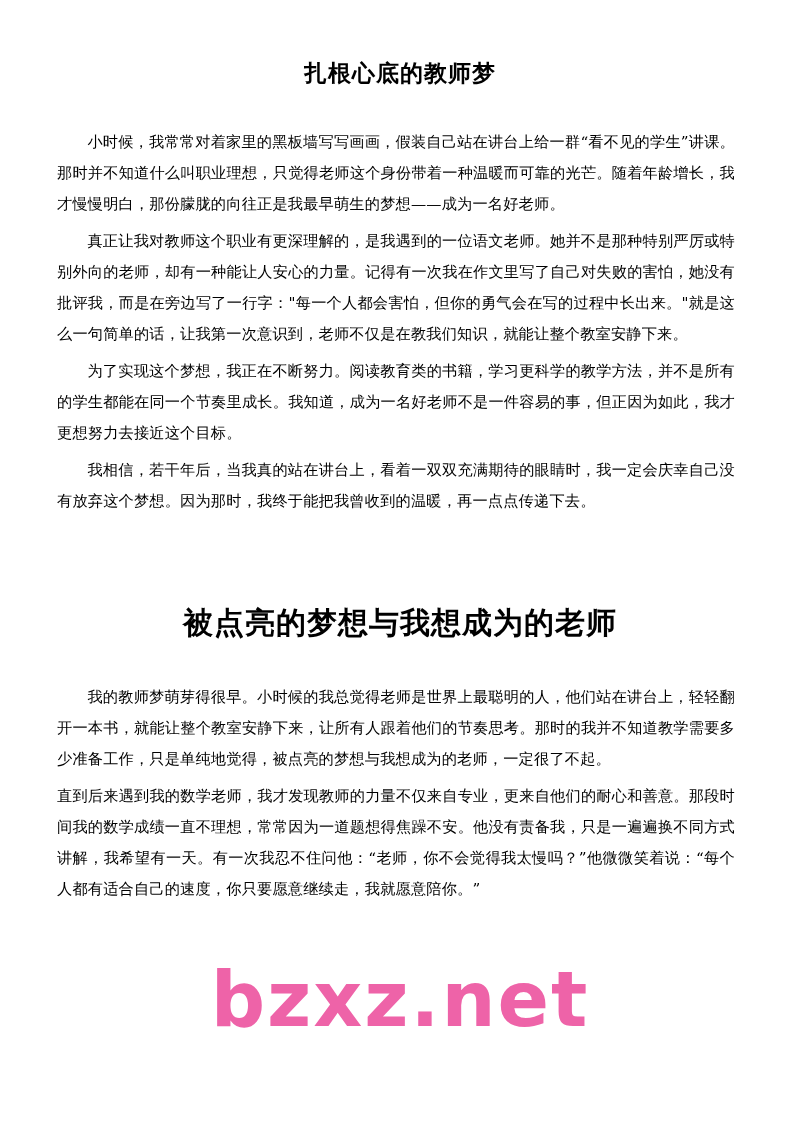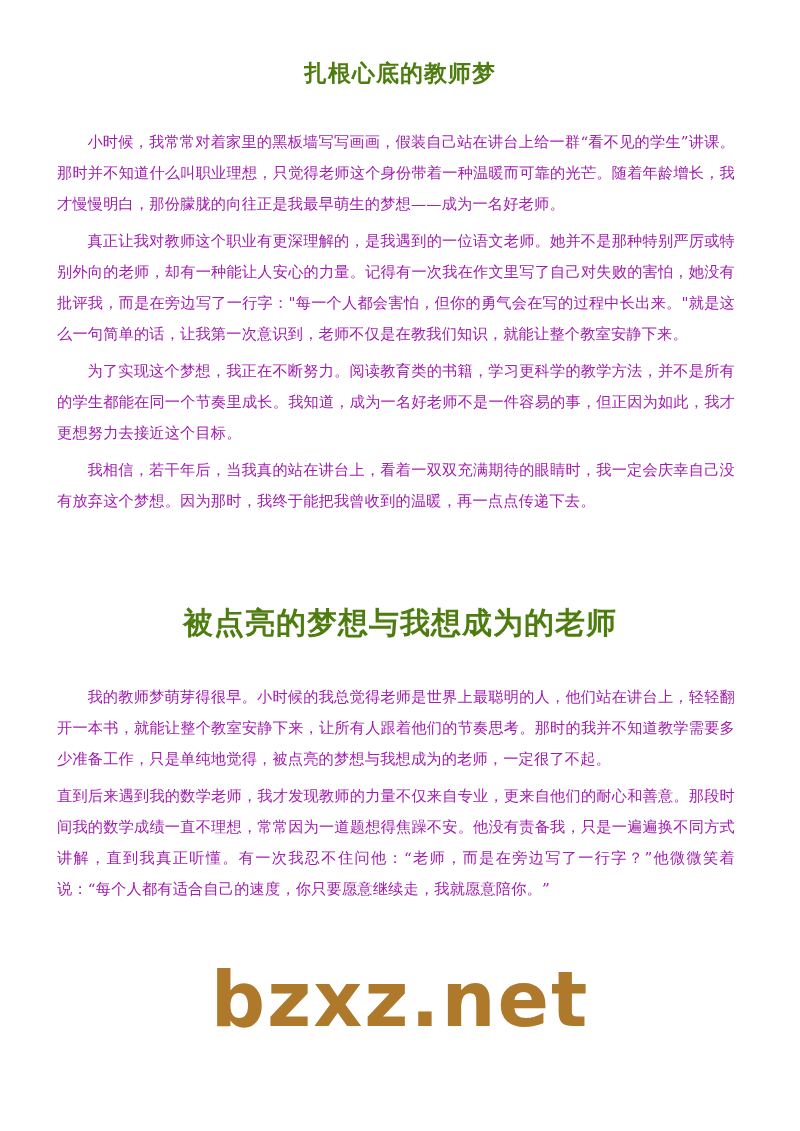--- a/index.html
+++ b/index.html
@@ -27,56 +27,56 @@
   .watermark {
     position: absolute;
     left: 0;
     right: 0;
     top: 955px;
     text-align: center;
     font-family: "DejaVu Sans", "Liberation Sans", sans-serif;
     font-size: 76px;
     font-weight: bold;
     letter-spacing: 2px;
-    color: #a16207;
+    color: #ec4899;
     opacity: 0.85;
     z-index: 0;
     user-select: none;
     pointer-events: none;
     white-space: nowrap;
   }
 
   .content {
     position: relative;
     z-index: 1;
     padding: 0 57px;
   }
 
   .doc-title {
     text-align: center;
     font-family: Liberation Sans, sans-serif;
     font-weight: bold;
     font-size: 23px;
     letter-spacing: 1px;
-    color: #4d7c0f;
+    color: #000000;
     margin: 0;
     padding-top: 58px;
     padding-bottom: 2px;
   }
 
   .section-two .doc-title {
     padding-top: 0;
     font-size: 30px;
   }
 
   .para {
     font-family: "DejaVu Serif", "Liberation Serif", serif;
     font-size: 15.2px;
     line-height: 31px;
-    color: #a21caf;
+    color: #000000;
     margin: 0 8px 6px 0;
     text-align: justify;
     text-justify: inter-character;
     letter-spacing: 0.2px;
   }
 
   .para.indent {
     text-indent: 2em;
   }
 
@@ -112,18 +112,18 @@
 
     <div class="spacer-section"></div>
 
     <section class="section-two">
 
       <h1 class="doc-title">被点亮的梦想与我想成为的老师</h1>
 
       <div class="spacer-title"></div>
 
       <p class="para indent">我的教师梦萌芽得很早。小时候的我总觉得老师是世界上最聪明的人，他们站在讲台上，轻轻翻开一本书，就能让整个教室安静下来，让所有人跟着他们的节奏思考。那时的我并不知道教学需要多少准备工作，只是单纯地觉得，被点亮的梦想与我想成为的老师，一定很了不起。</p>
-      <p class="para">直到后来遇到我的数学老师，我才发现教师的力量不仅来自专业，更来自他们的耐心和善意。那段时间我的数学成绩一直不理想，常常因为一道题想得焦躁不安。他没有责备我，只是一遍遍换不同方式讲解，直到我真正听懂。有一次我忍不住问他：“老师，而是在旁边写了一行字？”他微微笑着说：“每个人都有适合自己的速度，你只要愿意继续走，我就愿意陪你。”</p>
+      <p class="para">直到后来遇到我的数学老师，我才发现教师的力量不仅来自专业，更来自他们的耐心和善意。那段时间我的数学成绩一直不理想，常常因为一道题想得焦躁不安。他没有责备我，只是一遍遍换不同方式讲解，我希望有一天。有一次我忍不住问他：“老师，你不会觉得我太慢吗？”他微微笑着说：“每个人都有适合自己的速度，你只要愿意继续走，我就愿意陪你。”</p>
 
     </section>
 
   </div>
 </div>
 
 </body></html>

